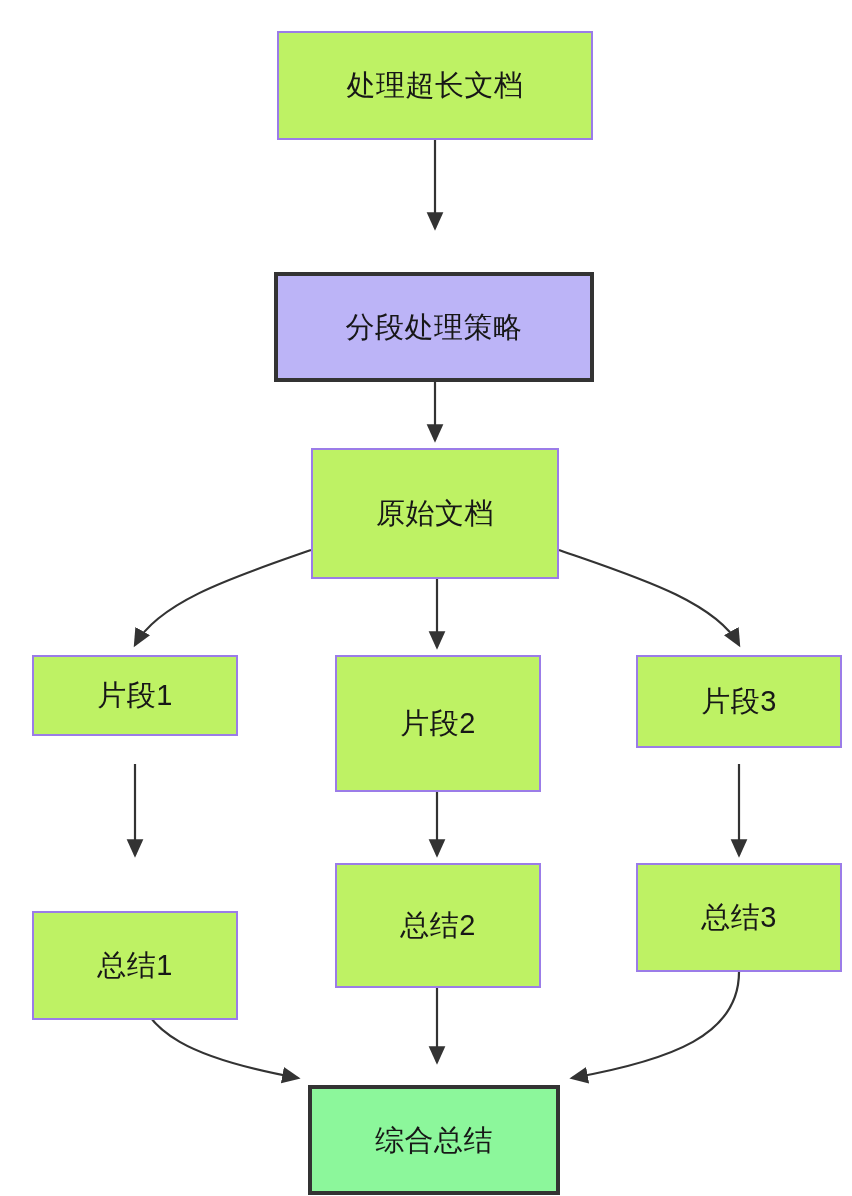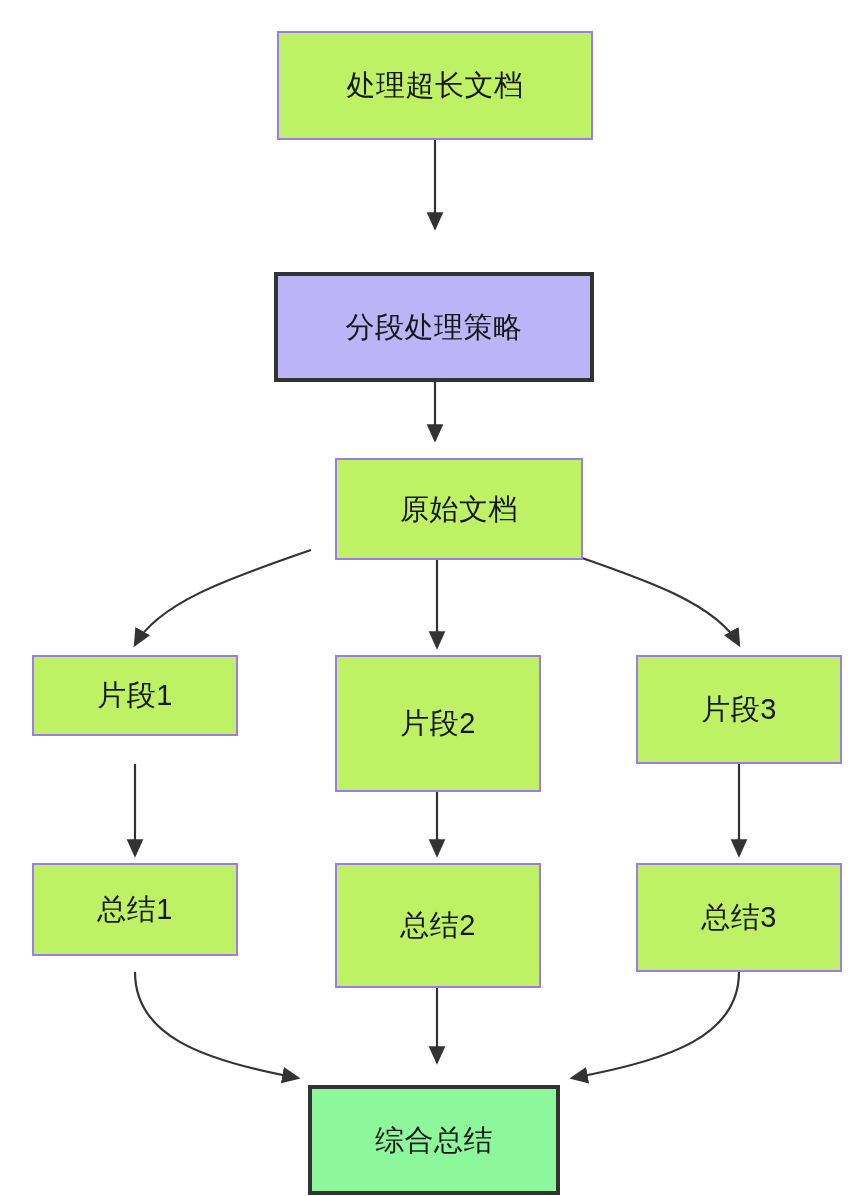--- a/index.html
+++ b/index.html
@@ -81,33 +81,33 @@
       </g>
   </svg>
 
   <div id="node-layer">
       <div class="node node-normal" style="left: 277px; top: 31px; width: 316px; height: 109px;">
         <span class="node-label">处理超长文档</span>
       </div>
       <div class="node node-strategy" style="left: 274px; top: 236px; width: 320px; height: 110px;">
         <span class="node-label">分段处理策略</span>
       </div>
-      <div class="node node-normal" style="left: 311px; top: 458px; width: 248px; height: 102px; margin-left: 24px;">
+      <div class="node node-normal" style="left: 311px; top: 448px; width: 248px; height: 131px;">
         <span class="node-label">原始文档</span>
       </div>
       <div class="node node-normal" style="left: 32px; top: 655px; width: 206px; height: 81px;">
         <span class="node-label">片段1</span>
       </div>
       <div class="node node-normal" style="left: 335px; top: 655px; width: 206px; height: 137px;">
         <span class="node-label">片段2</span>
       </div>
-      <div class="node node-normal" style="left: 636px; top: 655px; width: 206px; height: 109px;">
+      <div class="node node-normal" style="left: 636px; top: 655px; width: 206px; height: 93px;">
         <span class="node-label">片段3</span>
       </div>
-      <div class="node node-normal" style="left: 32px; top: 863px; width: 206px; height: 93px; justify-content: center;">
+      <div class="node node-normal" style="left: 32px; top: 911px; width: 206px; height: 109px; justify-content: center;">
         <span class="node-label">总结1</span>
       </div>
       <div class="node node-normal" style="left: 335px; top: 863px; width: 206px; height: 125px;">
         <span class="node-label">总结2</span>
       </div>
       <div class="node node-normal" style="left: 636px; top: 863px; width: 206px; height: 109px;">
         <span class="node-label">总结3</span>
       </div>
       <div class="node node-final" style="left: 308px; top: 1070px; width: 252px; height: 110px; margin-top: 15px;">
         <span class="node-label">综合总结</span>

